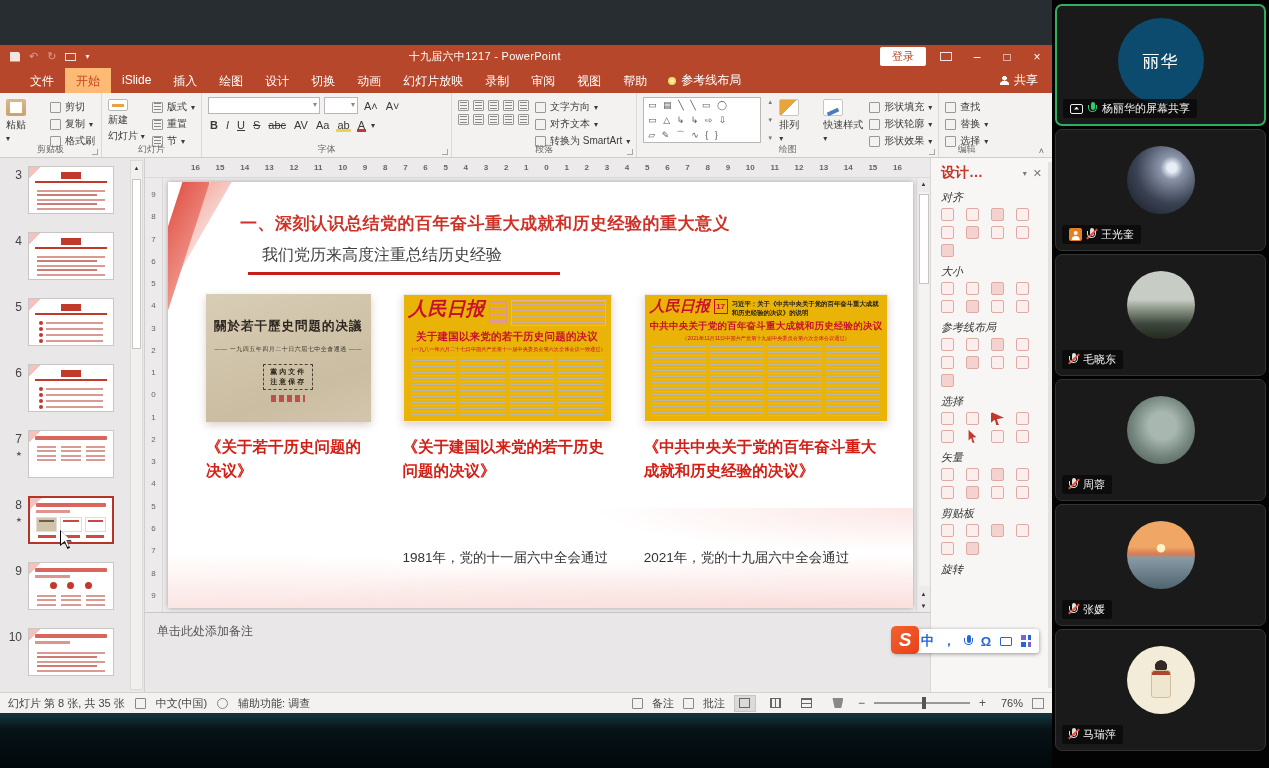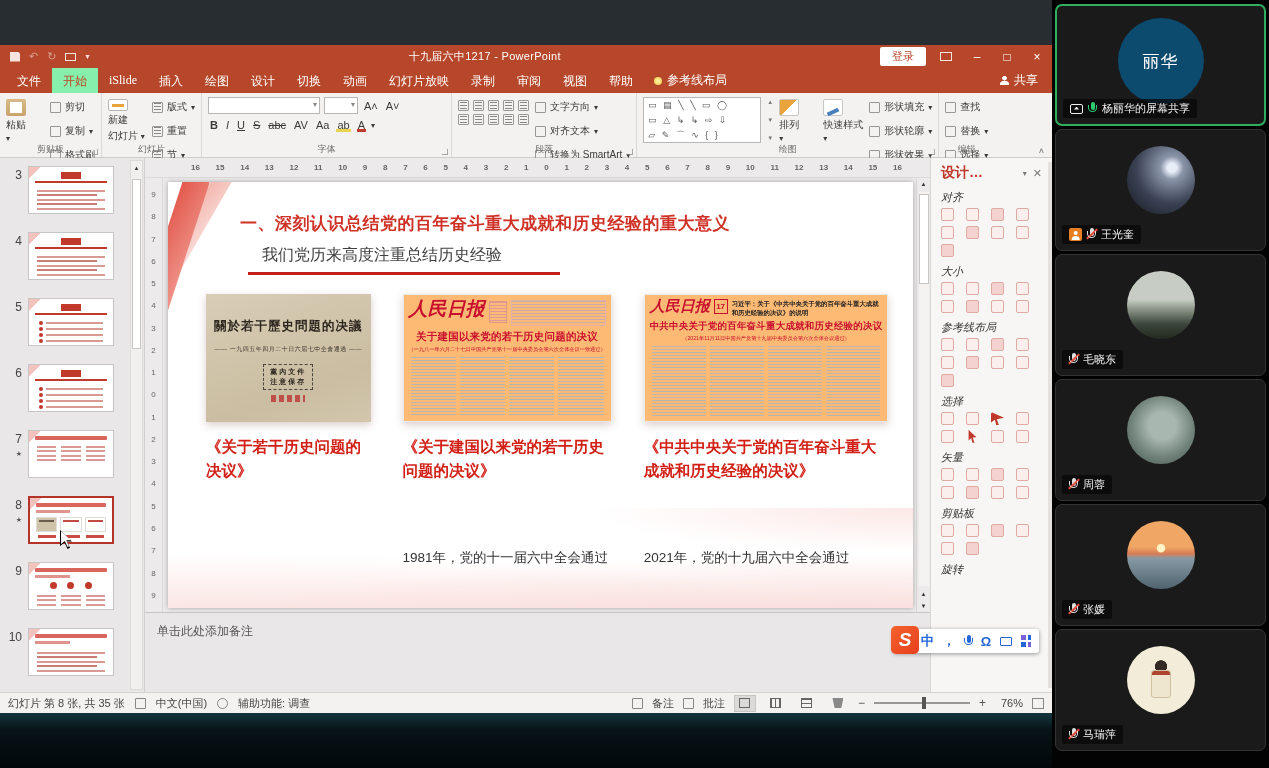--- a/index.html
+++ b/index.html
@@ -15,23 +15,23 @@
   .ic-save { width:10px; height:10px; background:#f5e4df; clip-path:polygon(0 0,80% 0,100% 20%,100% 100%,0 100%); position:relative; display:inline-block; }
   .ic-present { width:11px; height:8px; border:1px solid #f5e4df; display:inline-block; }
   .dim { opacity:.55; }
   .caret { font-size:8px; }
   .wtitle { flex:1; text-align:center; letter-spacing:.3px; }
   .wctrl { display:flex; align-items:center; gap:0; }
   .login { background:#fff; color:#b7472a; padding:2px 12px; border-radius:2px; font-size:11px; margin-right:14px; }
   .ic-ribbonopt { width:12px; height:9px; border:1px solid #f5e4df; margin-right:10px; display:inline-block; }
   .wbtn { width:30px; text-align:center; font-size:12px; color:#fff; padding:2px 0; }
   .tabrow { position:absolute; left:0; top:68px; width:100%; height:25px; background:#b7472a; display:flex; align-items:stretch; color:#fff; font-size:12px; }
-  #tabs { display:flex; align-items:stretch; padding-left:6px;font-family:Liberation Serif, serif; }
+  #tabs { display:flex; align-items:stretch; padding-left:19px; }
   .tab { padding:5px 11px 4px; cursor:default; white-space:nowrap; }
-  .tab.active { background:#86efac; color:#c24425; }
+  .tab.active { background:#fdba74; color:#c24425; }
   .searchbox { display:flex; align-items:center; gap:5px; padding:5px 10px; white-space:nowrap; }
   .bulb { width:8px; height:8px; border-radius:50%; background:radial-gradient(#fff7ad,#e8c93e); display:inline-block; }
   .sharebtn { margin-left:auto; display:flex; align-items:center; gap:5px; padding:5px 14px; white-space:nowrap; }
   .person-g { width:9px; height:9px; display:inline-block; background:
       radial-gradient(circle at 50% 25%, #fff 0 2.1px, transparent 2.5px),
       radial-gradient(circle at 50% 110%, #fff 0 5px, transparent 5.5px); }
 
   
   .ribbonbar { position:absolute; left:0; top:93px; width:100%; height:65px; background:#f3f2f1; border-bottom:1px solid #cfcdcb; display:flex; font-size:10px; color:#3b3a39; }
   .rgroup { position:relative; border-right:1px solid #dbd9d7; padding:4px 6px 14px; display:flex; gap:6px; }
@@ -39,21 +39,21 @@
   .dlg { position:absolute; right:3px; bottom:2px; width:6px; height:6px; border-right:1px solid #8a8886; border-bottom:1px solid #8a8886; opacity:.7; }
   .bigv { display:flex; flex-direction:column; justify-content:flex-start; gap:2px; min-width:38px; padding-top:2px; }
   .bigic { width:20px; height:20px; border-radius:2px; }
   .ic-paste { background:linear-gradient(#d9b98a,#c9a36b); position:relative; }
   .ic-paste::after { content:''; position:absolute; left:4px; top:3px; right:4px; bottom:3px; background:#fff; }
   .ic-newslide { background:#fff; border:1px solid #b9b7b5; position:relative; }
   .ic-newslide::after { content:''; position:absolute; left:3px; top:4px; right:3px; height:3px; background:#e8a33d; }
   .ic-arrange { background:linear-gradient(135deg,#e8a33d 50%, #fff 50%); border:1px solid #c8c6c4; }
   .ic-qstyle { background:#fff; border:1px solid #c8c6c4; position:relative; }
   .ic-qstyle::after { content:''; position:absolute; left:3px; top:10px; width:12px; height:4px; background:#4a7ebb; transform:rotate(-25deg); }
-  .smallcol { display:flex; flex-direction:column; justify-content:flex-start; gap:10px; padding-top:3px; }
+  .smallcol { display:flex; flex-direction:column; justify-content:flex-start; gap:3px; padding-top:3px; }
   .sbtn { display:flex; align-items:center; gap:4px; white-space:nowrap; }
   .mi { width:11px; height:11px; display:inline-block; border:1px solid #9a9896; border-radius:1px; background:
        repeating-linear-gradient(180deg,#8a8886 0 1px, transparent 1px 3px); background-size:80% 80%; background-position:center; background-repeat:no-repeat; }
   .mi.plain { background:none; }
   .fontrow { display:flex; align-items:center; gap:4px; }
   .fontbox { width:112px; height:17px; background:#fff; border:1px solid #b9b7b5; position:relative; }
   .fontbox::after { content:'▾'; position:absolute; right:2px; top:2px; font-size:8px; color:#8a8886; }
   .fontbox.small { width:34px; }
   .fmt { font-size:11px; padding:0 2px; color:#3b3a39; }
   .fmt.b { font-weight:bold; } .fmt.i { font-style:italic; } .fmt.u { text-decoration:underline; } .fmt.s { text-decoration:line-through; }
@@ -136,21 +136,21 @@
   .sunder { position:absolute; left:80px; top:90px; width:312px; height:3px; background:#c41f1b; }
   .cards { position:absolute; left:38px; right:26px; top:112px; display:flex; gap:32px; }
   .card { flex:1; display:flex; flex-direction:column; height:276px; }
   .cimg { height:128px; box-shadow:0 3px 8px rgba(120,60,60,.25); overflow:hidden; flex:none; }
   .paper { background:linear-gradient(160deg,#d8cdb6,#cabda1 70%,#d2c6ad); padding:10px 8px 0; text-align:center; }
   .p-title { font-size:12.5px; font-weight:bold; color:#2c261e; letter-spacing:1px; margin-top:14px; white-space:nowrap; }
   .p-sub { font-size:6px; color:#3a342b; margin-top:10px; letter-spacing:.5px; white-space:nowrap; }
   .p-stamp { display:inline-block; border:1px dashed #4a443a; padding:2px 6px; margin-top:10px; font-size:7px; color:#2c261e; font-weight:bold; }
   .p-stamp span { display:block; letter-spacing:2px; }
   .p-mark { width:34px; height:7px; margin:5px auto 0; background:repeating-linear-gradient(90deg,#b33 0 5px, transparent 5px 8px); opacity:.8; }
-  .news { background:#fdba74; border:1px solid #eceae6; padding:4px 5px 0; display:flex; flex-direction:column; }
+  .news { background:#eab308; border:1px solid #eceae6; padding:4px 5px 0; display:flex; flex-direction:column; }
   .n-head { display:flex; align-items:flex-start; gap:4px; }
   .mast { font-family:"Liberation Serif", serif; font-weight:bold; font-style:italic; font-size:19px; color:#c8102e; white-space:nowrap; line-height:1.05; }
   .mast.sm { font-size:15px; }
   .n-redbox { width:18px; height:22px; border:1px solid #d98; background:repeating-linear-gradient(180deg,#d99 0 1px, transparent 1px 3px); flex:none; margin-top:2px; }
   .n-frame { flex:1; height:26px; border:1px solid #e0b0aa; background:repeating-linear-gradient(180deg,#caa 0 1px, transparent 1px 3px); margin-top:1px; }
   .n-date { width:14px; border:1px solid #c8102e; color:#c8102e; font-size:8px; font-weight:bold; text-align:center; padding:2px 0; flex:none; }
   .n-note { flex:1; font-size:6.4px; font-weight:bold; color:#222; line-height:1.45; text-align:left; }
   .n-headline { font-size:10.5px; font-weight:bold; color:#c8102e; text-align:center; margin-top:4px; white-space:nowrap; letter-spacing:.2px; }
   .n-headline.tight { font-size:9.5px; margin-top:2px; }
   .n-subline { font-size:5.2px; color:#c8102e; text-align:center; margin-top:2px; white-space:nowrap; }

